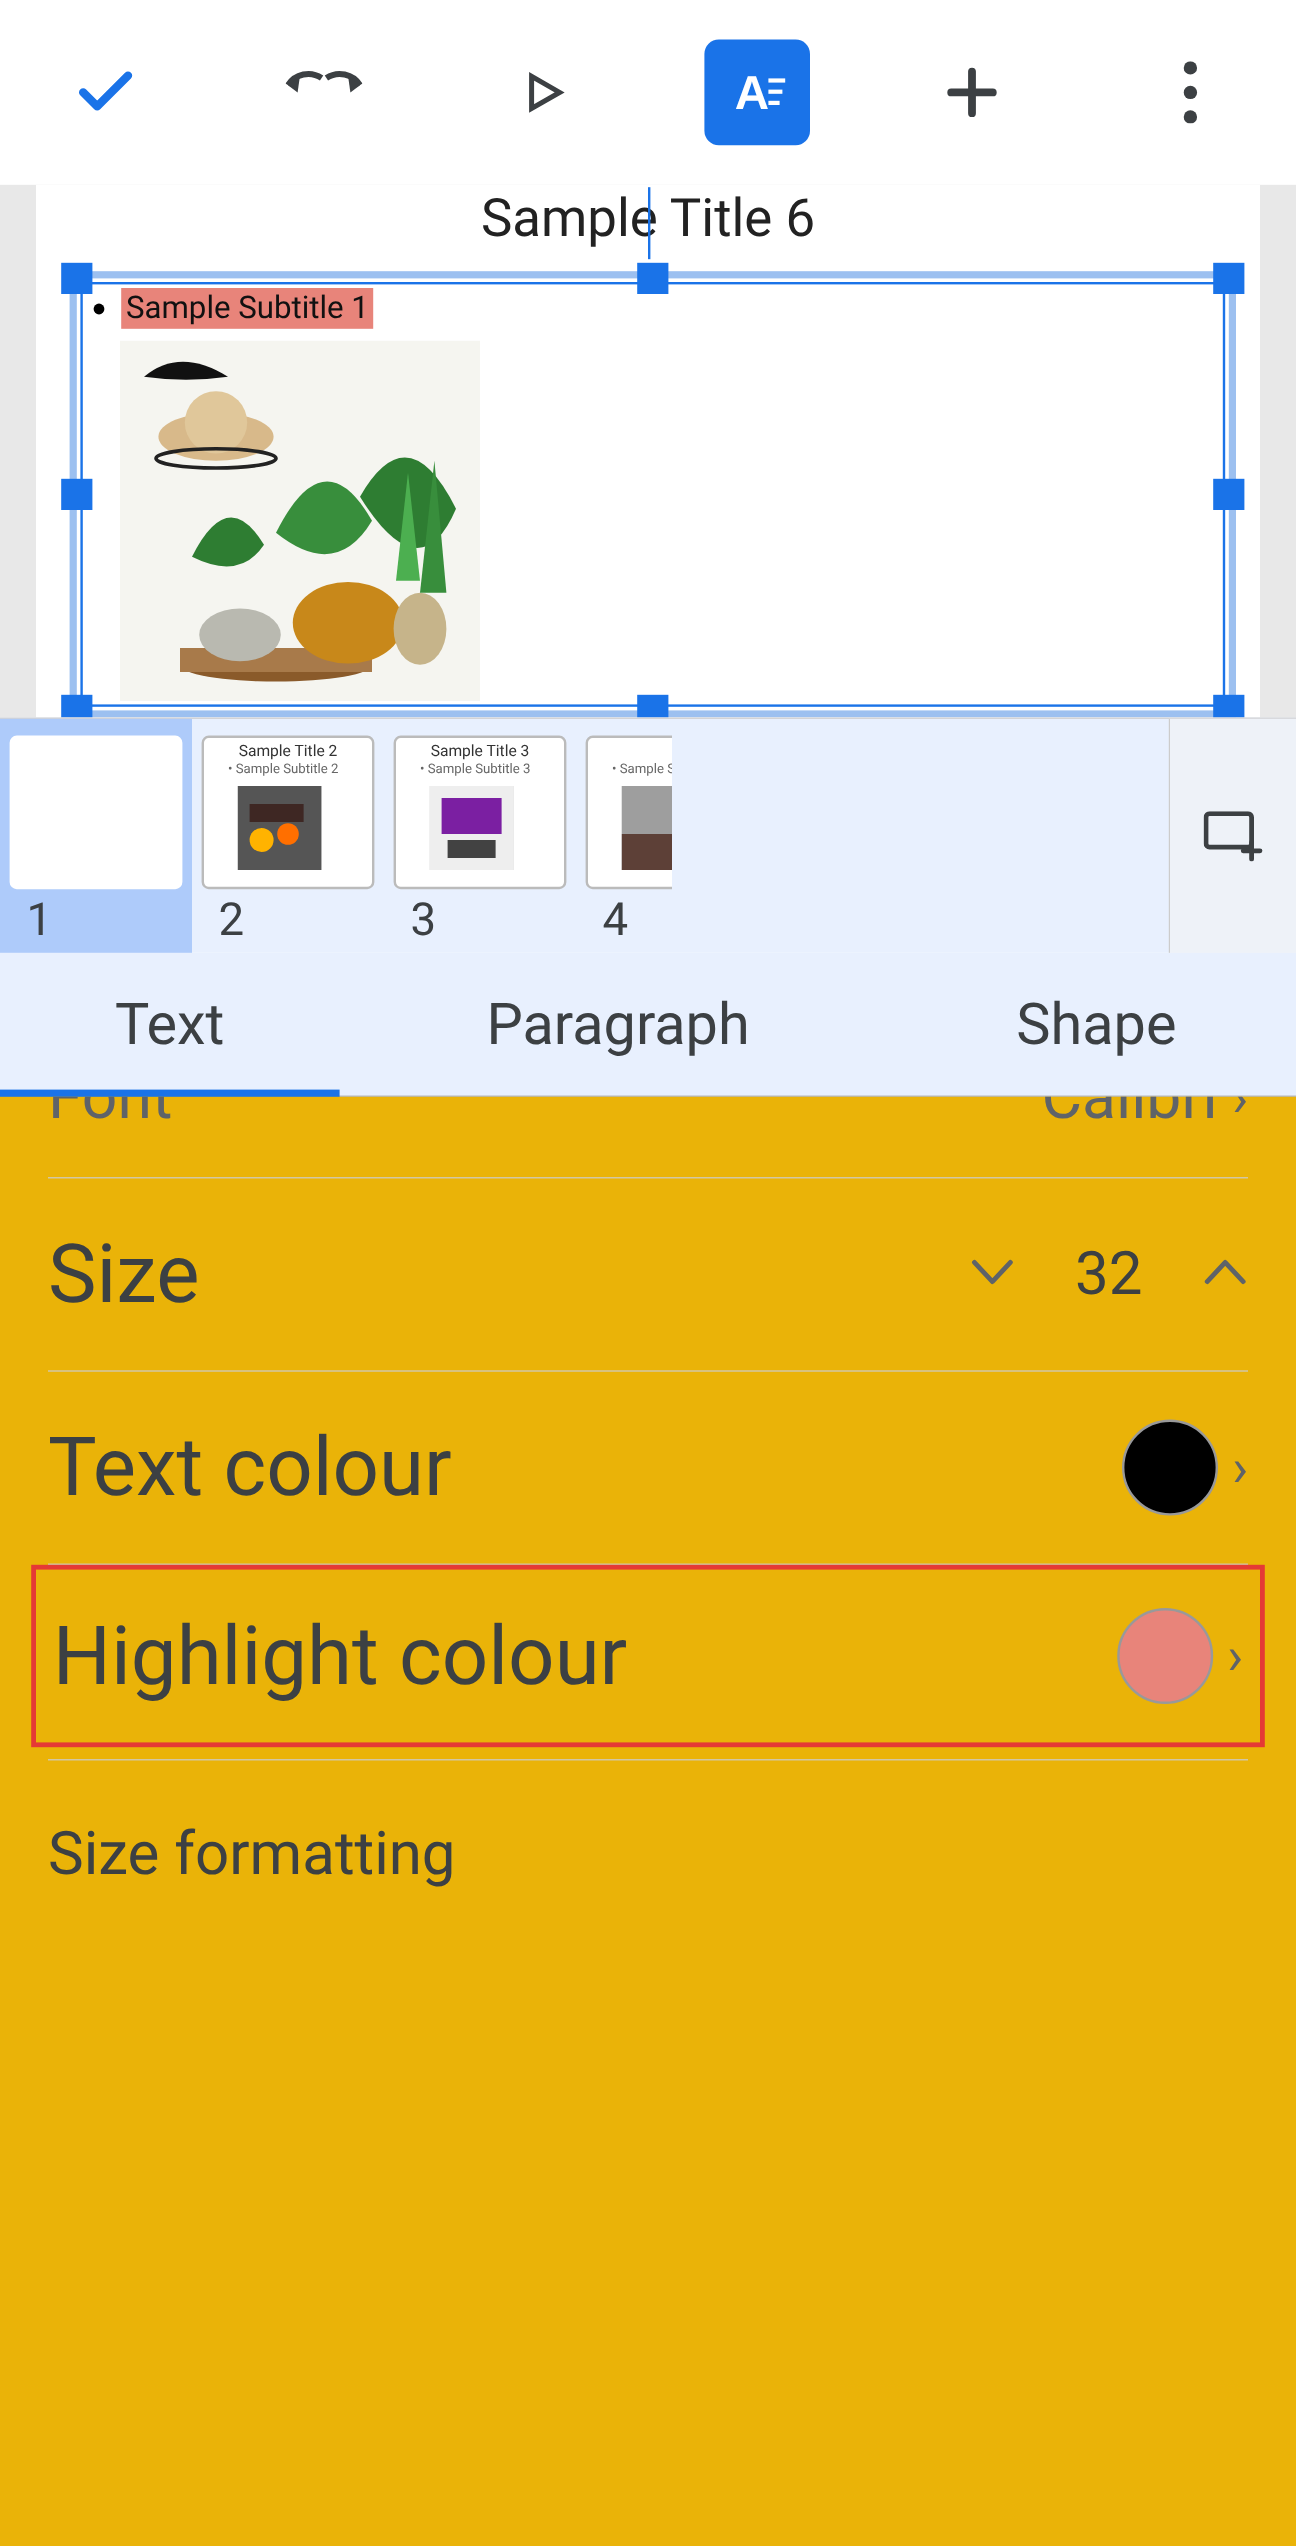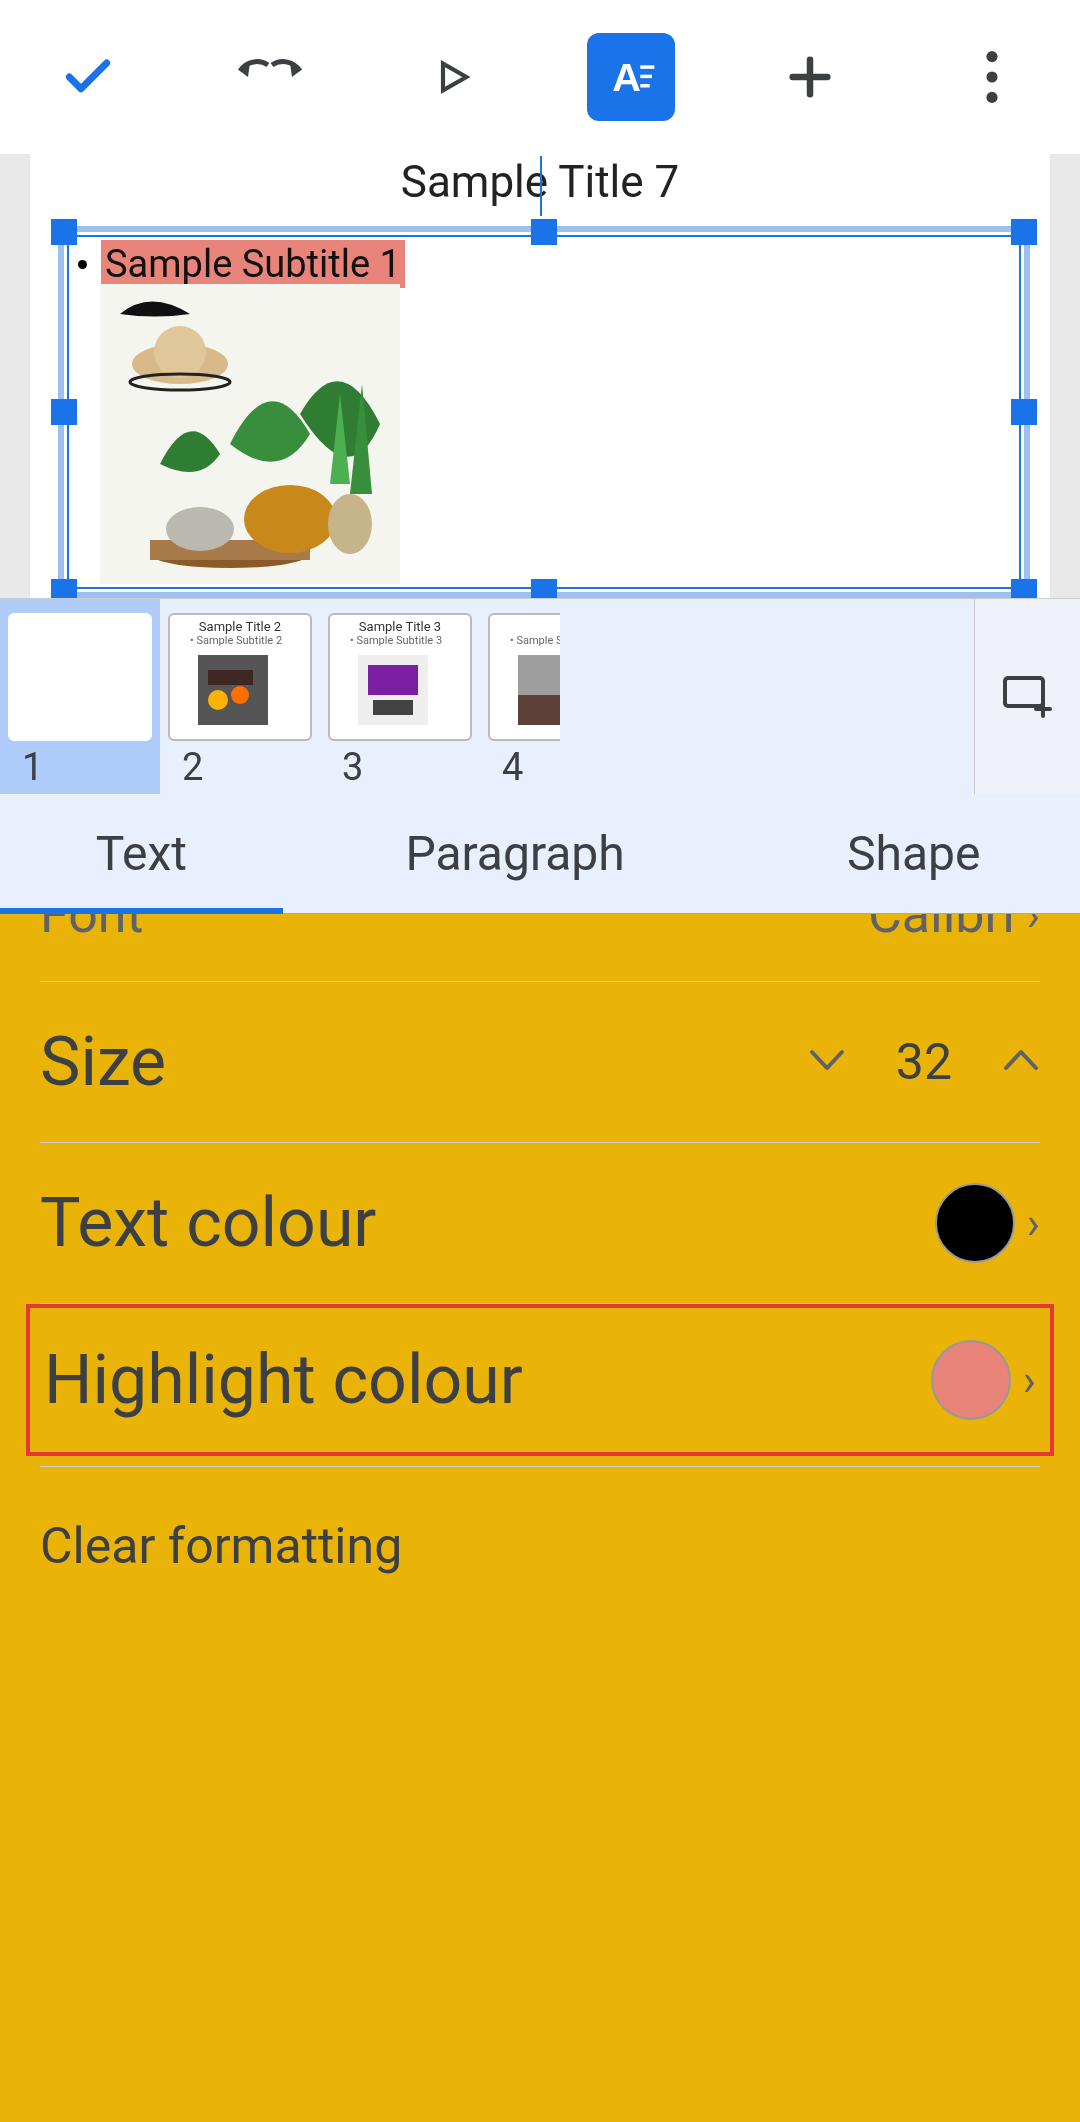--- a/index.html
+++ b/index.html
@@ -100,21 +100,21 @@
     left: 48px;
     display: flex;
     align-items: center;
     gap: 14px;
   }
   .bullet {
     width: 9px; height: 9px; background: #000; border-radius: 50%;
   }
   .subtitle-text {
     background: #e8847a;
-    font-size: 38px;
+    font-size: 26px;
     padding: 2px 4px;
     color: #111;
   }
   .slide-image {
     position: absolute;
     top: 130px;
     left: 70px;
     width: 300px;
     height: 300px;
     background: #eee;
@@ -324,21 +324,21 @@
     <svg width="12" height="52" viewBox="0 0 6 28">
         <circle cx="3" cy="3" r="3" fill="#3c4043"></circle>
         <circle cx="3" cy="14" r="3" fill="#3c4043"></circle>
         <circle cx="3" cy="25" r="3" fill="#3c4043"></circle>
       </svg>
   </div>
 </div>
 
 <div class="canvas-area">
   <div class="slide-canvas">
-    <div class="slide-title">Sample Title 7</div>
+    <div class="slide-title">Sample Title 6</div>
     <div class="cursor-line"></div>
 
     <div class="selection-box">
       <div class="selection-inner"></div>
       <div class="handle h-tl"></div>
       <div class="handle h-tc"></div>
       <div class="handle h-tr"></div>
       <div class="handle h-ml"></div>
       <div class="handle h-mr"></div>
       <div class="handle h-bl"></div>
@@ -474,16 +474,16 @@
       <span class="opt-label">Highlight colour</span>
       <span class="opt-value">
         <span class="color-swatch" style="background:#e8847a;"></span>
         <span class="chevron">›</span>
       </span>
     </div>
   </div>
   <div class="after-highlight-border"></div>
 
   <div class="clear-row">
-    <span>Clear formatting</span>
+    <span>Size formatting</span>
   </div>
 
 </div>
 
 </body></html>

